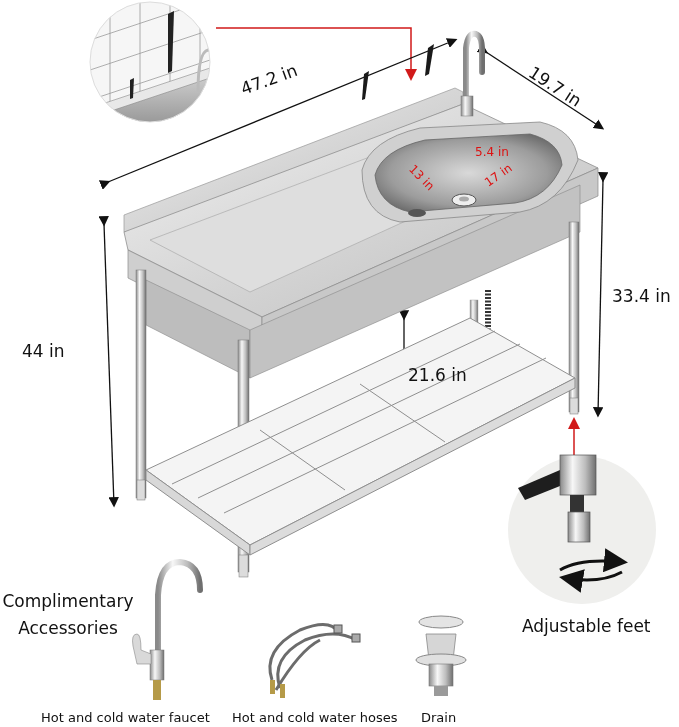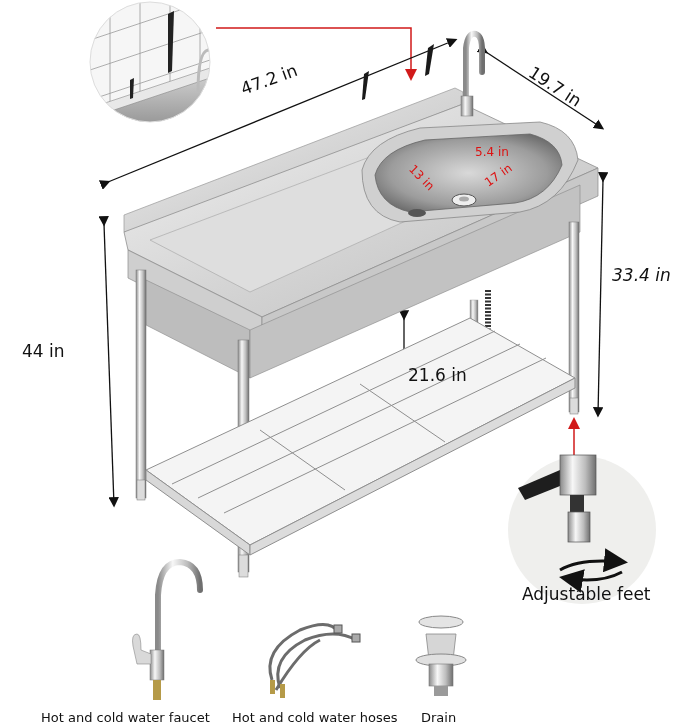--- a/index.html
+++ b/index.html
@@ -5,32 +5,32 @@
     html, body { margin: 0; padding: 0; background: #ffffff; }
     body { width: 679px; height: 727px; position: relative; overflow: hidden;
            font-family: "DejaVu Sans", "Liberation Sans", sans-serif; color: #111; }
     .stage { position: absolute; left: 0; top: 0; width: 679px; height: 727px; }
     svg.art { position: absolute; left: 0; top: 0; }
     .lbl { position: absolute; white-space: nowrap; color: #111; }
     .dim { font-size: 17px; }
     .rot-472 { left: 238px; top: 80px; transform: rotate(-20deg); transform-origin: left top; }
     .rot-197 { left: 536px; top: 62px; transform: rotate(33deg); transform-origin: left top; }
     .dim-37 { left: 22px; top: 341px; }
-    .dim-334 { left: 612px; top: 265px; font-style: italic; }
+    .dim-334 { left: 612px; top: 286px; }
     .dim-216 { left: 408px; top: 365px; text-align: right; }
     .red { position: absolute; color: #d11; font-size: 12px; white-space: nowrap; }
     .r71 { left: 475px; top: 145px; }
     .r13 { left: 416px; top: 162px; transform: rotate(45deg); transform-origin: left top; }
     .r17 { left: 482px; top: 178px; transform: rotate(-35deg); transform-origin: left top; }
     .acc-title { left: 0; top: 588px; font-size: 17px; line-height: 27px; text-align: center; width: 136px; }
     .cap { position: absolute; font-size: 13px; white-space: nowrap; top: 710px; }
     .cap-faucet { left: 41px; }
     .cap-hoses { left: 232px; }
     .cap-drain { left: 421px; }
-    .feet-lbl { left: 522px; top: 584px; font-size: 17px; }
+    .feet-lbl { left: 522px; top: 616px; font-size: 17px; }
   </style>
 </head>
 <body>
 
 <div class="stage">
 
   <svg class="art" width="679" height="727" viewBox="0 0 679 727">
     <defs>
       <linearGradient id="steel" x1="0" y1="0" x2="1" y2="1">
         <stop offset="0" stop-color="#f2f2f2"></stop>
@@ -185,18 +185,22 @@
   <div class="lbl dim rot-472">47.2 in</div>
   <div class="lbl dim rot-197">19.7 in</div>
   <div class="lbl dim dim-37">44 in</div>
   <div class="lbl dim dim-334">33.4 in</div>
   <div class="lbl dim dim-216">21.6 in</div>
 
   <div class="red r71">5.4 in</div>
   <div class="red r13">13 in</div>
   <div class="red r17">17 in</div>
 
+  <div class="lbl acc-title">
+    <div>Complimentary</div>
+    <div>Accessories</div>
+  </div>
   <div class="cap cap-faucet">Hot and cold water faucet</div>
   <div class="cap cap-hoses">Hot and cold water hoses</div>
   <div class="cap cap-drain">Drain</div>
 
   <div class="lbl feet-lbl">Adjustable feet</div>
 </div>
 
 </body></html>

